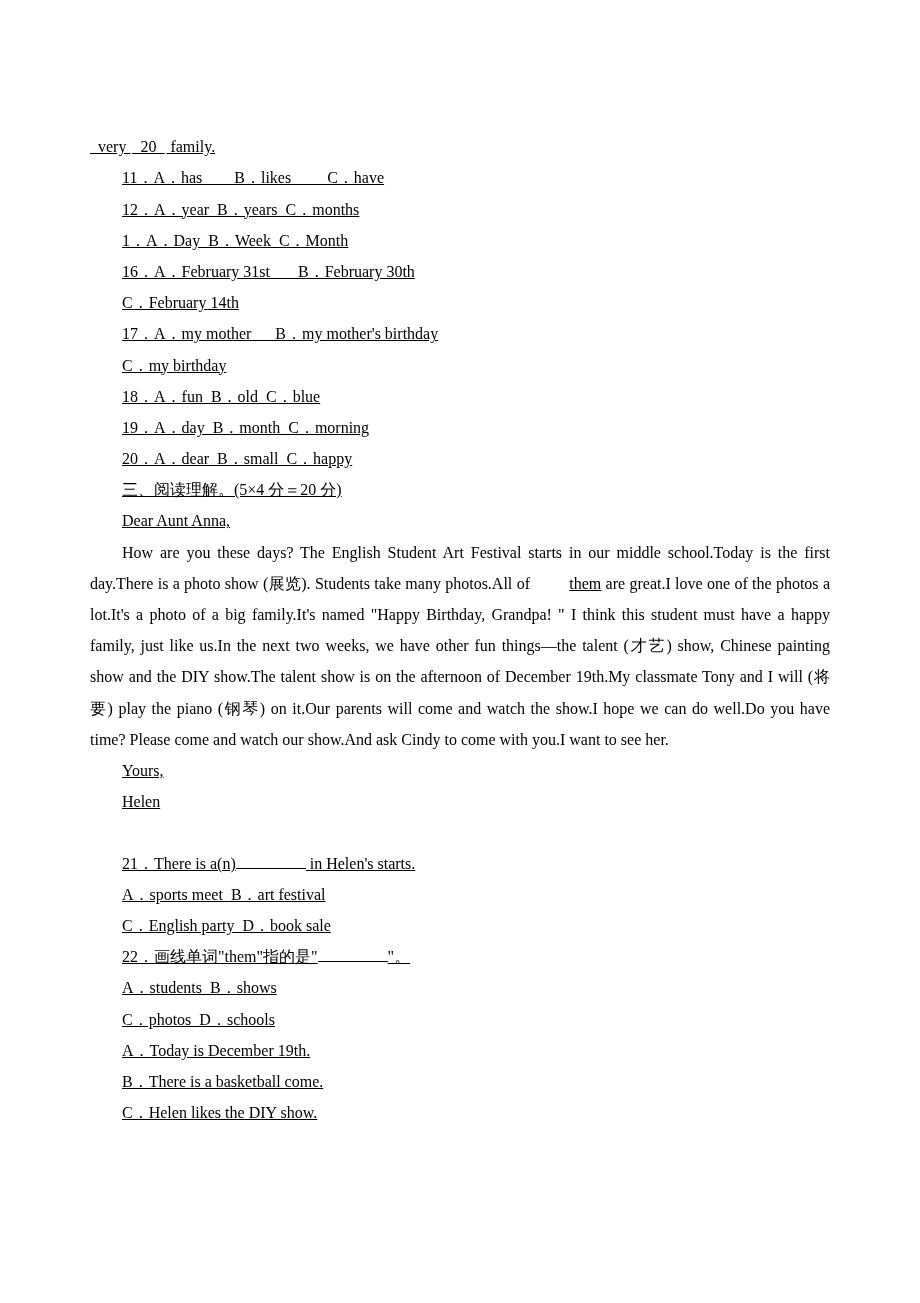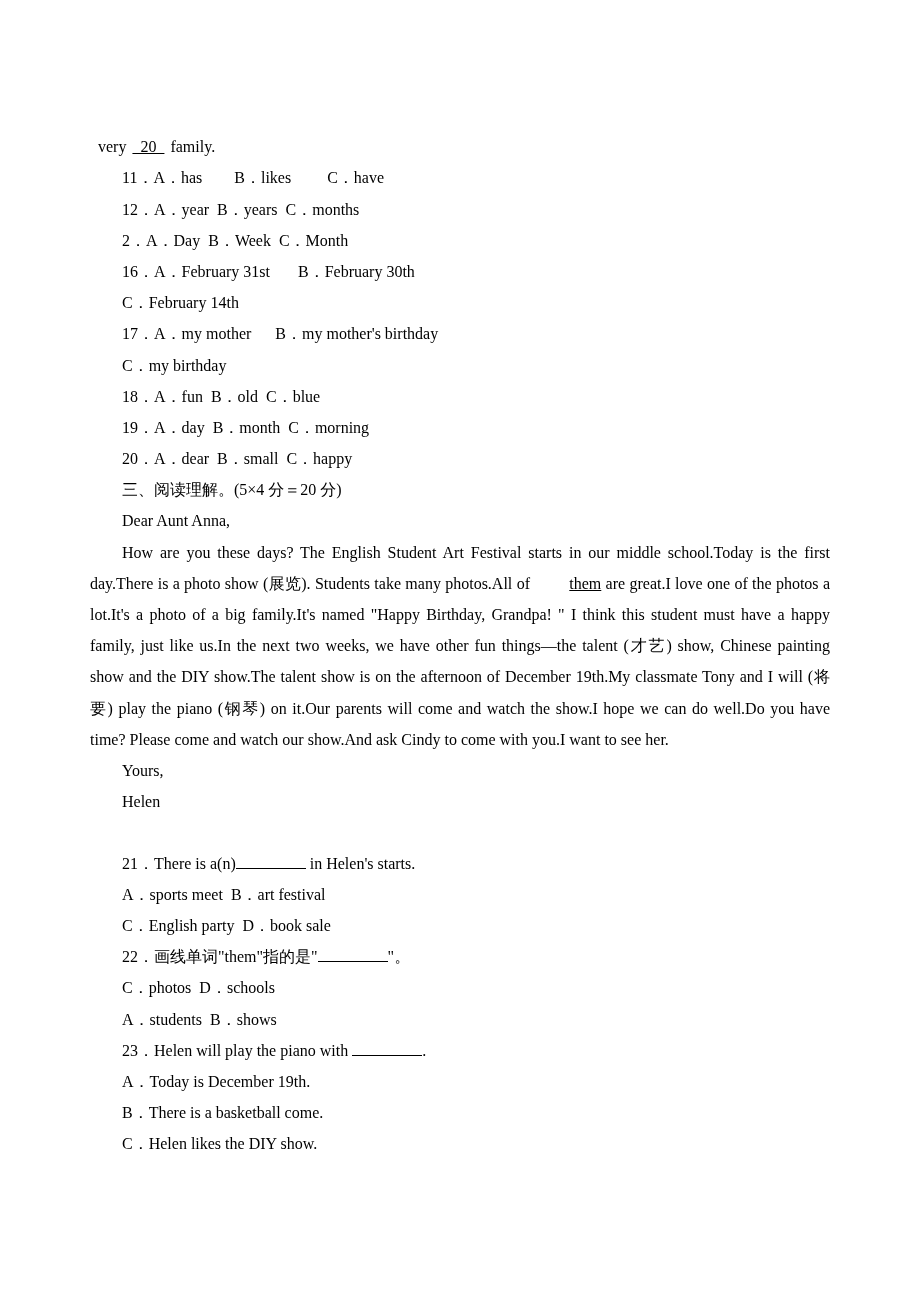--- a/index.html
+++ b/index.html
@@ -8,20 +8,21 @@
     padding: 100px 90px 60px 90px;
     font-family: "SimSun", "NSimSun", "Songti SC", serif;
     font-size: 16px;
     color: #000;
     line-height: 1.95;
     width: 920px;
     box-sizing: border-box;
   }
   .line {
     white-space: pre-wrap;
+    text-decoration: underline;
   }
   .body-indent {
     text-indent: 2em;
   }
   .opt-indent {
     padding-left: 2em;
   }
   .blank-num {
     text-decoration: underline;
     padding: 0 2px;
@@ -41,21 +42,21 @@
 </head>
 <body>
 
 <div class="line">
   <span>very </span><span class="blank-num">  20  </span><span> family.</span>
 </div>
 
 <div id="cloze-opts">
     <div class="line opt-indent">11．A．has        B．likes         C．have</div>
     <div class="line opt-indent">12．A．year  B．years  C．months</div>
-    <div class="line opt-indent">2．A．Day  B．Week  C．Month</div>
+    <div class="line opt-indent">1．A．Day  B．Week  C．Month</div>
     <div class="line opt-indent">16．A．February 31st       B．February 30th</div>
     <div class="line opt-indent">C．February 14th</div>
     <div class="line opt-indent">17．A．my mother      B．my mother's birthday</div>
     <div class="line opt-indent">C．my birthday</div>
     <div class="line opt-indent">18．A．fun  B．old  C．blue</div>
     <div class="line opt-indent">19．A．day  B．month  C．morning</div>
     <div class="line opt-indent">20．A．dear  B．small  C．happy</div>
   </div>
 
 <div class="line opt-indent">三、阅读理解。(5×4 分＝20 分)</div>
@@ -67,19 +68,18 @@
 <div class="line opt-indent">Yours,</div>
 <div class="line opt-indent">Helen</div>
 
 <div style="height:1.9em;"></div>
 
 <div id="reading-block">
     <div class="line opt-indent"><span>21．There is a(n)</span><span class="blank"></span><span> in Helen's starts.</span></div>
     <div class="line opt-indent">A．sports meet  B．art festival</div>
     <div class="line opt-indent">C．English party  D．book sale</div>
     <div class="line opt-indent"><span>22．画线单词"them"指的是"</span><span class="blank"></span><span>"。</span></div>
+    <div class="line opt-indent">A．students  B．shows</div>
     <div class="line opt-indent">C．photos  D．schools</div>
-    <div class="line opt-indent">A．students  B．shows</div>
-    <div class="line opt-indent"><span>23．Helen will play the piano with </span><span class="blank"></span><span>.</span></div>
     <div class="line opt-indent">A．Today is December 19th.</div>
     <div class="line opt-indent">B．There is a basketball come.</div>
     <div class="line opt-indent">C．Helen likes the DIY show.</div>
   </div>
 
 </body></html>

